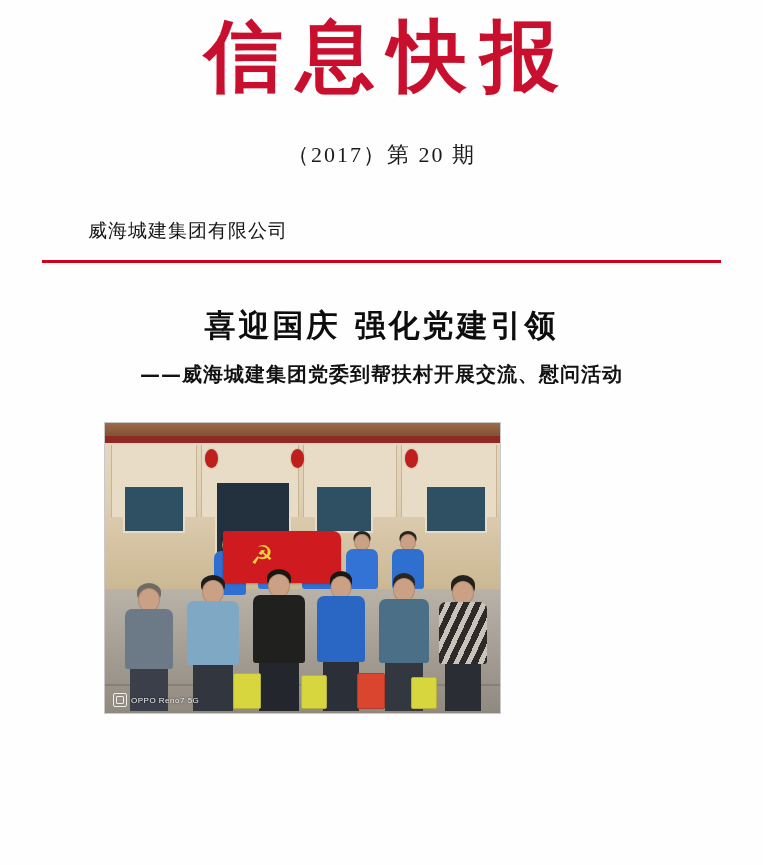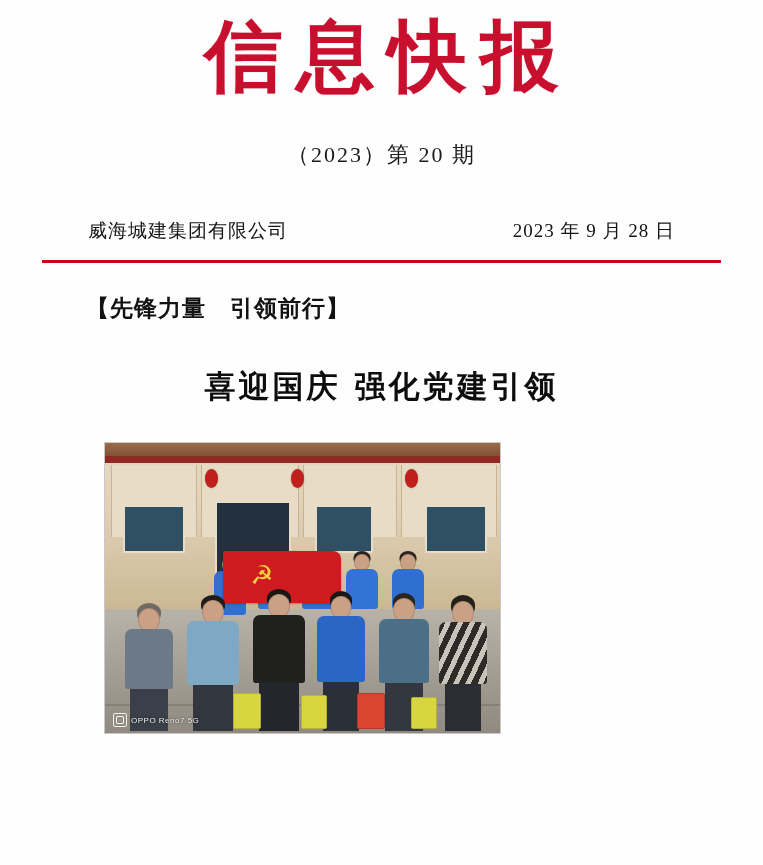--- a/index.html
+++ b/index.html
@@ -241,33 +241,32 @@
 </style>
 </head>
 <body>
 
 <div class="page">
 
   <div class="masthead">
     <div class="masthead-title">信息快报</div>
   </div>
 
-  <div class="issue-line">（2023）第 20 期</div>
+  <div class="issue-line">（2017）第 20 期</div>
 
   <div class="org-row">
     <div class="org-name">威海城建集团有限公司</div>
-    <div class="org-date">2023 年 9 月 28 日</div>
   </div>
 
   <div class="red-rule"></div>
 
-  <div class="bracket-heading">【先锋力量　引领前行】</div>
 
   <div class="headline">喜迎国庆  强化党建引领</div>
 
+  <div class="subhead">——威海城建集团党委到帮扶村开展交流、慰问活动</div>
 
   <div class="body-area">
 
 
     <div class="photo-wrap">
       <div class="photo">
 
         <div class="ph-sky"></div>
         <div class="ph-building">
           <div class="ph-roof"></div>

